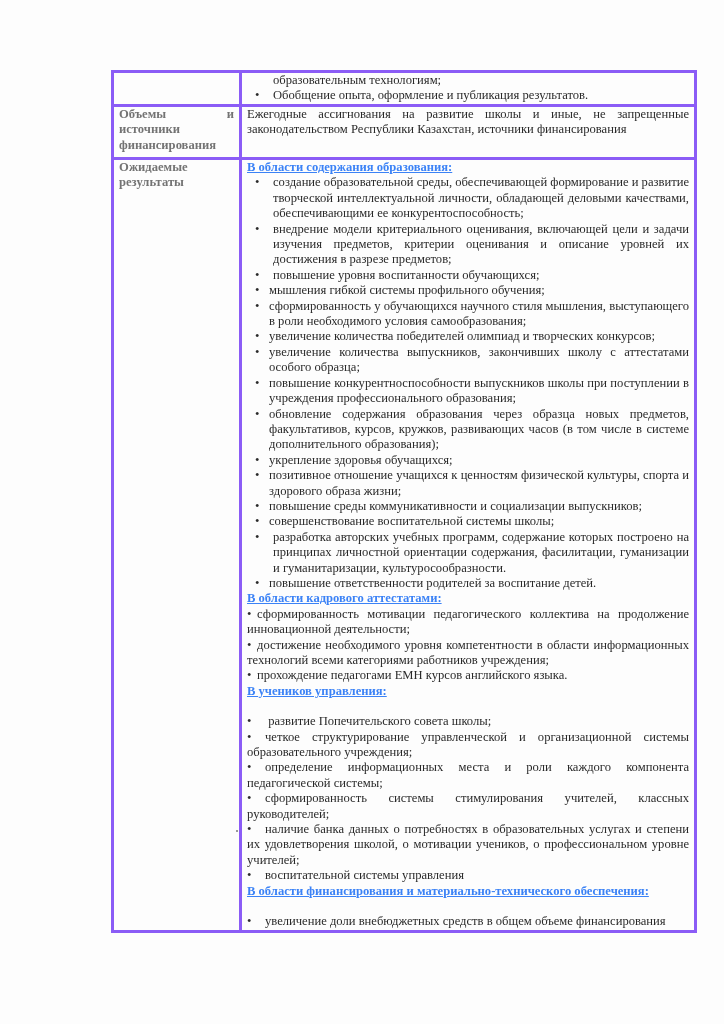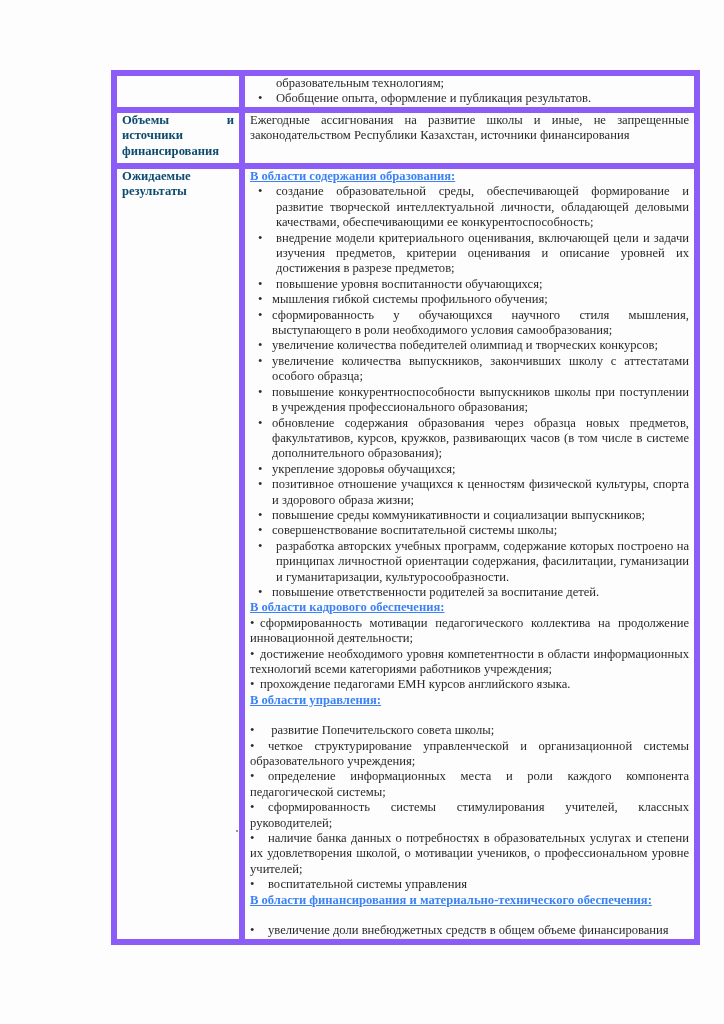--- a/index.html
+++ b/index.html
@@ -25,29 +25,29 @@
       position: absolute;
       left: 111px;
       top: 70px;
       width: 583px;
       border-collapse: collapse;
       table-layout: fixed;
       font-size: 12.6px;
       line-height: 15.4px;
     }
     table.doc-table td {
-      border: 6px solid #8b5cf6;
+      border: 3px solid #8b5cf6;
       vertical-align: top;
       padding: 0 5px 0 5px;
     }
     col.c1 { width: 128px; }
     col.c2 { width: 455px; }
     .label {
       font-weight: bold;
-      color: #0c4a6e;
+      color: #737373;
     }
     .label-justify {
       display: flex;
       justify-content: space-between;
     }
     .just {
       text-align: justify;
       text-align-last: auto;
     }
     ul.blist {
@@ -171,28 +171,28 @@
           <li><span class="bullet">•</span><span>повышение среды коммуникативности и социализации выпускников;</span></li>
           <li><span class="bullet">•</span><span>совершенствование воспитательной системы школы;</span></li>
         </ul>
         <ul class="blist deep">
           <li><span class="bullet">•</span><span>разработка авторских учебных программ, содержание которых построено на принципах личностной ориентации содержания, фасилитации, гуманизации и гуманитаризации, культуросообразности.</span></li>
         </ul>
         <ul class="blist hang">
           <li><span class="bullet">•</span><span>повышение ответственности родителей за воспитание детей.</span></li>
         </ul>
 
-        <div class="section-head">В области кадрового обеспечения:</div>
+        <div class="section-head">В области кадрового аттестатами:</div>
         <ul class="blist flat">
           <li><span class="bullet">•</span><span>сформированность мотивации педагогического коллектива на продолжение инновационной деятельности;</span></li>
           <li><span class="bullet">•</span><span>достижение необходимого уровня компетентности в области информационных технологий всеми категориями работников учреждения;</span></li>
           <li><span class="bullet">•</span><span>прохождение педагогами ЕМН курсов английского языка.</span></li>
         </ul>
 
-        <div class="section-head">В области управления:</div>
+        <div class="section-head">В учеников управления:</div>
         <div class="gap"></div>
         <ul class="blist flat2">
           <li><span class="bullet">•</span><span> развитие Попечительского совета школы;</span></li>
           <li><span class="bullet">•</span><span>четкое структурирование управленческой и организационной системы образовательного учреждения;</span></li>
           <li><span class="bullet">•</span><span>определение информационных места и роли каждого компонента педагогической системы;</span></li>
           <li><span class="bullet">•</span><span>сформированность системы стимулирования учителей, классных руководителей;</span></li>
           <li><span class="bullet">•</span><span>наличие банка данных о потребностях в образовательных услугах и степени их удовлетворения школой, о мотивации учеников, о профессиональном уровне учителей;</span></li>
           <li><span class="bullet">•</span><span>воспитательной системы управления</span></li>
         </ul>
 

